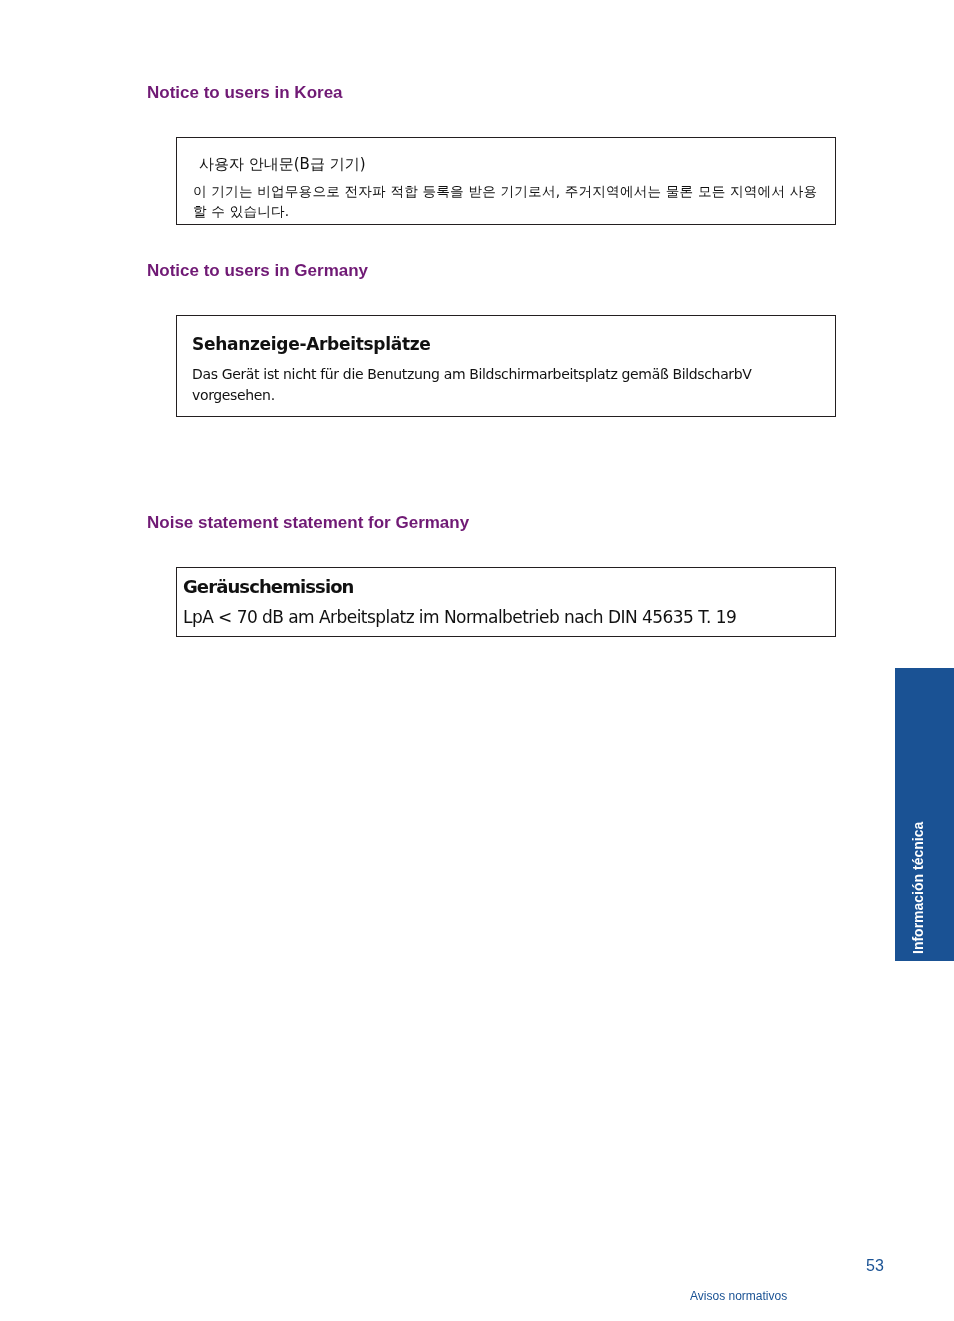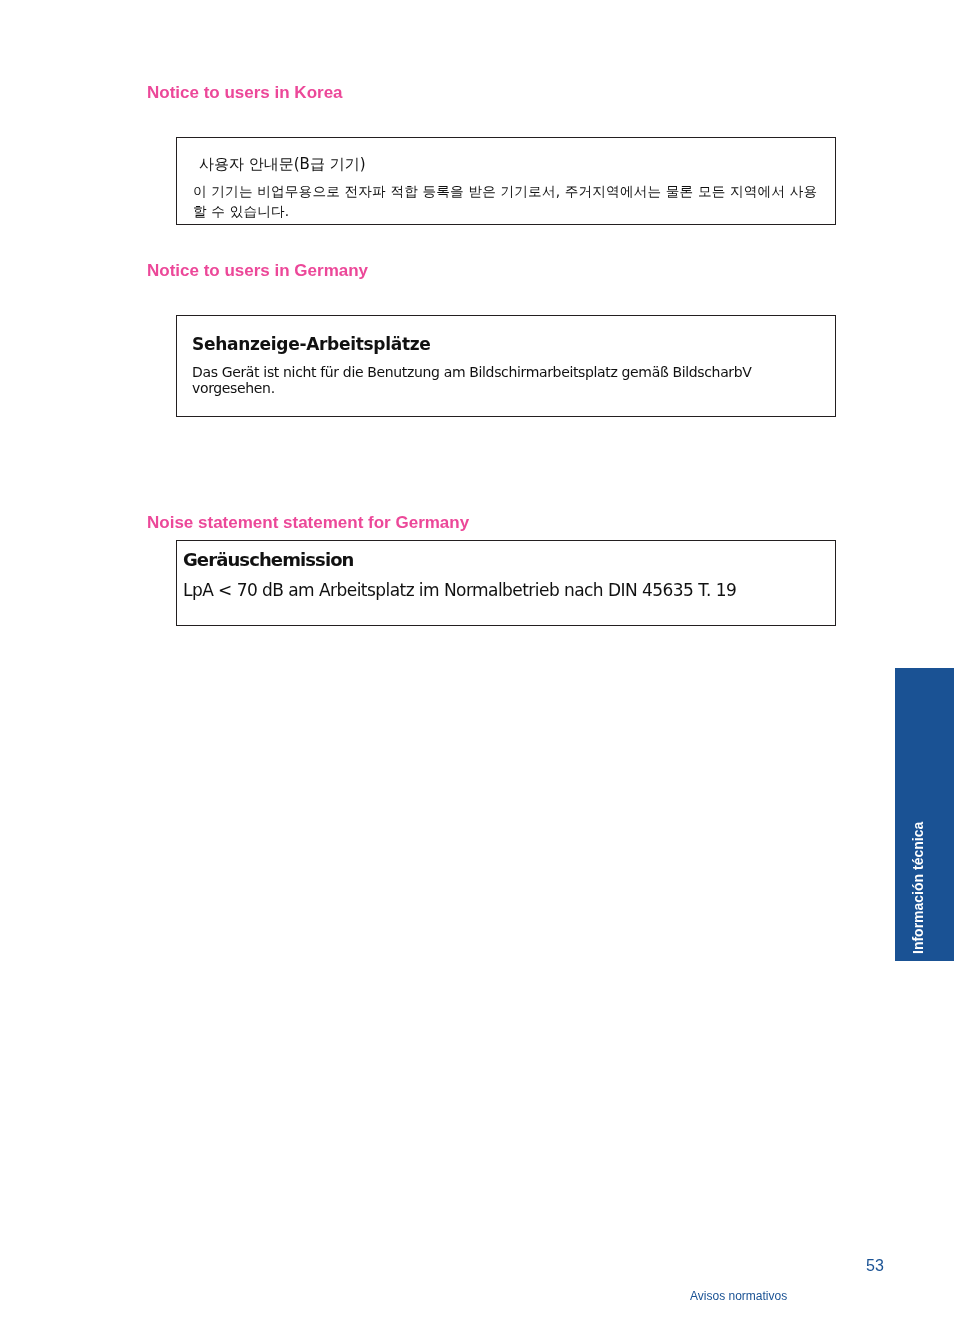--- a/index.html
+++ b/index.html
@@ -14,21 +14,21 @@
       overflow: hidden;
       font-family: "Liberation Sans", sans-serif;
       color: #000;
     }
     .section-heading {
       position: absolute;
       left: 147px;
       font-family: "Liberation Sans", sans-serif;
       font-weight: bold;
       font-size: 17px;
-      color: #ec4899;
+      color: #701a75;
       margin: 0;
       white-space: nowrap;
     }
     .notice-box {
       position: absolute;
       left: 176px;
       width: 660px;
       border: 1px solid #231f20;
       box-sizing: border-box;
       background: #fff;
@@ -63,28 +63,28 @@
       font-weight: bold;
       font-size: 17px;
       line-height: 24px;
       margin: 0;
       color: #111;
       letter-spacing: -0.3px;
     }
     .germany-body {
       font-family: "DejaVu Sans", sans-serif;
       font-size: 14px;
-      line-height: 16px;
+      line-height: 21px;
       margin: 8px 0 0 0;
       color: #111;
       letter-spacing: -0.35px;
     }
     .noise-box {
-      top: 540px;
-      height: 86px;
+      top: 567px;
+      height: 70px;
       padding: 7px 22px 0 6px;
     }
     .noise-title {
       font-family: "DejaVu Sans", sans-serif;
       font-weight: bold;
       font-size: 18px;
       line-height: 24px;
       margin: 0;
       color: #111;
       letter-spacing: -0.9px;

